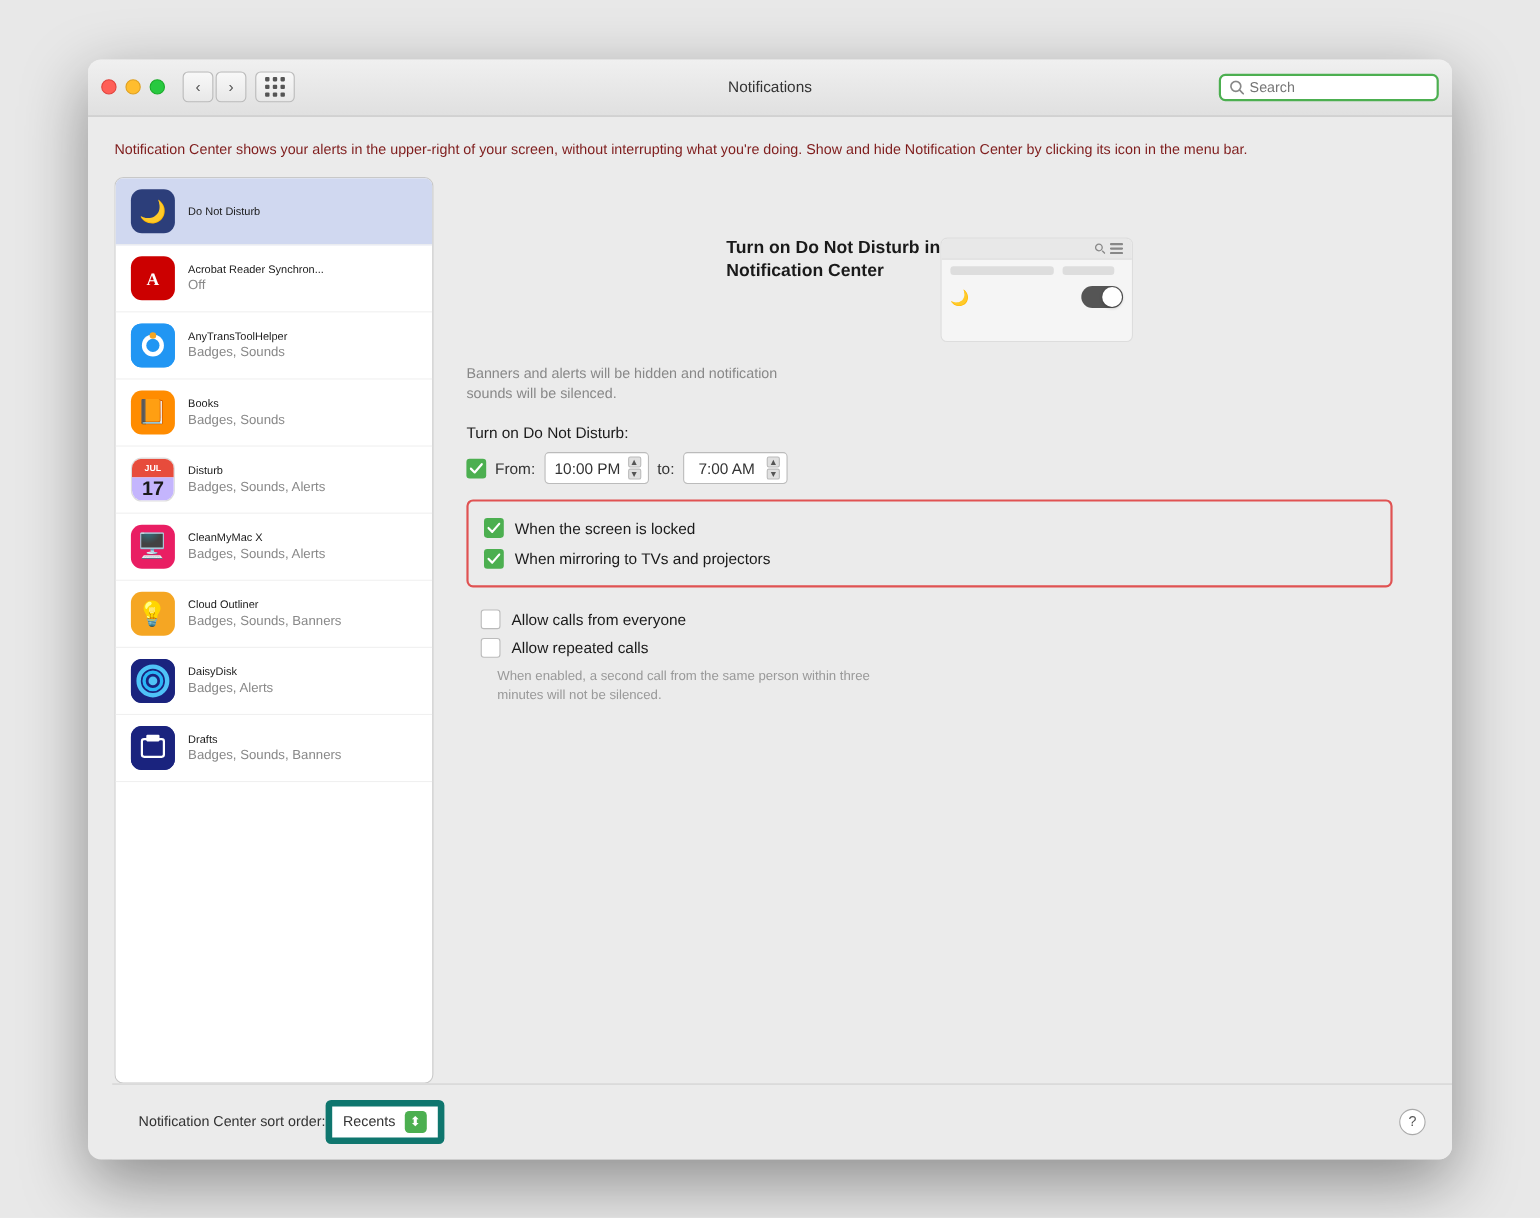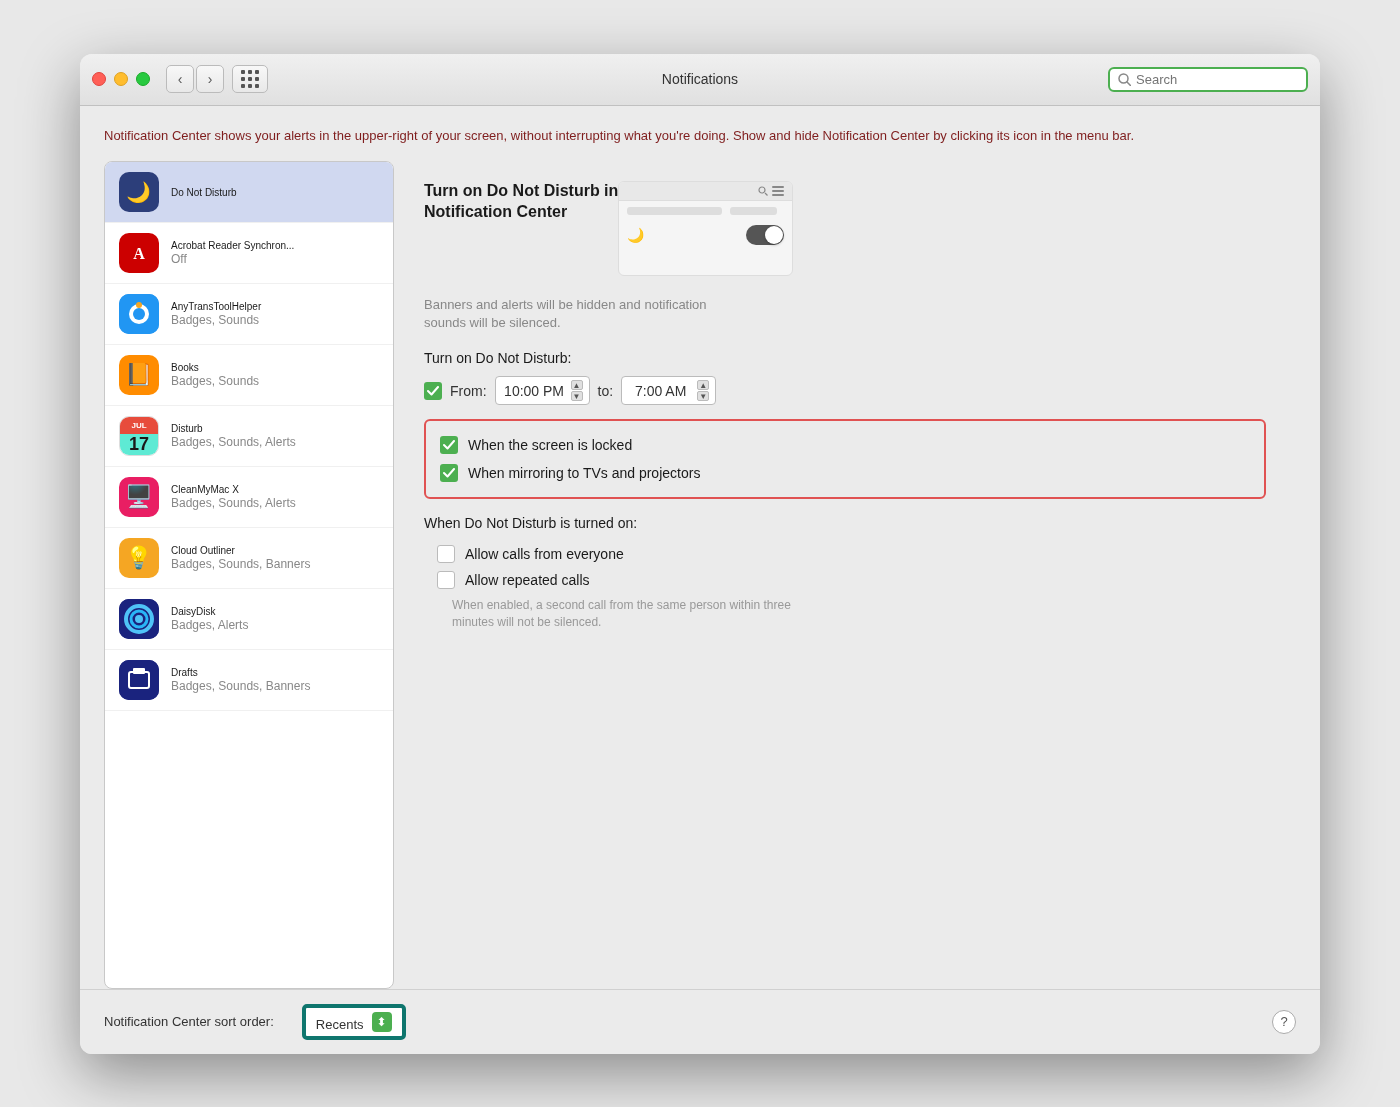--- a/index.html
+++ b/index.html
@@ -225,23 +225,24 @@
 
     
     .right-panel {
       flex: 1;
       padding: 20px 30px;
       overflow-y: auto;
     }
 
     .panel-header {
       display: flex;
-      justify-content: flex-start;
+      justify-content: center;
       align-items: flex-start;
       margin-bottom: 20px;
+      margin-top: 35px;
     }
 
     .panel-title {
       font-size: 16px;
       font-weight: 600;
       color: #1a1a1a;
       line-height: 1.3;
       max-width: 300px;
     }
 
@@ -445,36 +446,37 @@
       margin-left: 28px;
       line-height: 1.4;
       max-width: 340px;
     }
 
     
     .bottom-bar {
       padding: 14px 24px;
       display: flex;
       align-items: center;
-      gap: 28px;
+      gap: 0;
       border-top: 1px solid #d0d0d0;
       background: #ebebeb;
       flex-shrink: 0;
+      margin-left: 22px;
     }
 
     .sort-label {
       font-size: 13px;
       color: #333;
     }
 
     .sort-dropdown {
       display: flex;
-      align-items: flex-end;
+      align-items: center;
       background: white;
-      border: 4px solid #0f766e;
+      border: 6px solid #0f766e;
       border-radius: 5px;
       padding: 4px 10px;
       gap: 8px;
       cursor: pointer;
       min-width: 100px;
     }
 
     .sort-value {
       font-size: 13px;
       color: #333;
@@ -523,21 +525,21 @@
       background: #e74c3c;
       height: 17px;
       display: flex;
       align-items: center;
       justify-content: center;
       font-size: 8px;
       color: white;
       font-weight: bold;
     }
     .cal-num {
-      background: #5eead4;
+      background: #c4b5fd;
       flex: 1;
       display: flex;
       align-items: center;
       justify-content: center;
       font-size: 18px;
       font-weight: bold;
       color: #1a1a1a;
     }
   </style>
 </head>
@@ -762,21 +764,20 @@
           <div class="option-row">
             <div class="checkbox-green">
               <svg width="12" height="10" viewBox="0 0 12 10">
                 <polyline points="1,5 4.5,8.5 11,1" stroke="white" stroke-width="2" fill="none" stroke-linecap="round" stroke-linejoin="round"></polyline>
               </svg>
             </div>
             <span class="option-label">When mirroring to TVs and projectors</span>
           </div>
         </div>
 
-        <div class="when-dnd-label">When Do Not Disturb is turned on:</div>
 
         <div class="plain-option-row">
           <div class="checkbox-empty"></div>
           <span class="plain-option-label">Allow calls from everyone</span>
         </div>
 
         <div class="plain-option-row">
           <div class="checkbox-empty"></div>
           <span class="plain-option-label">Allow repeated calls</span>
         </div>

